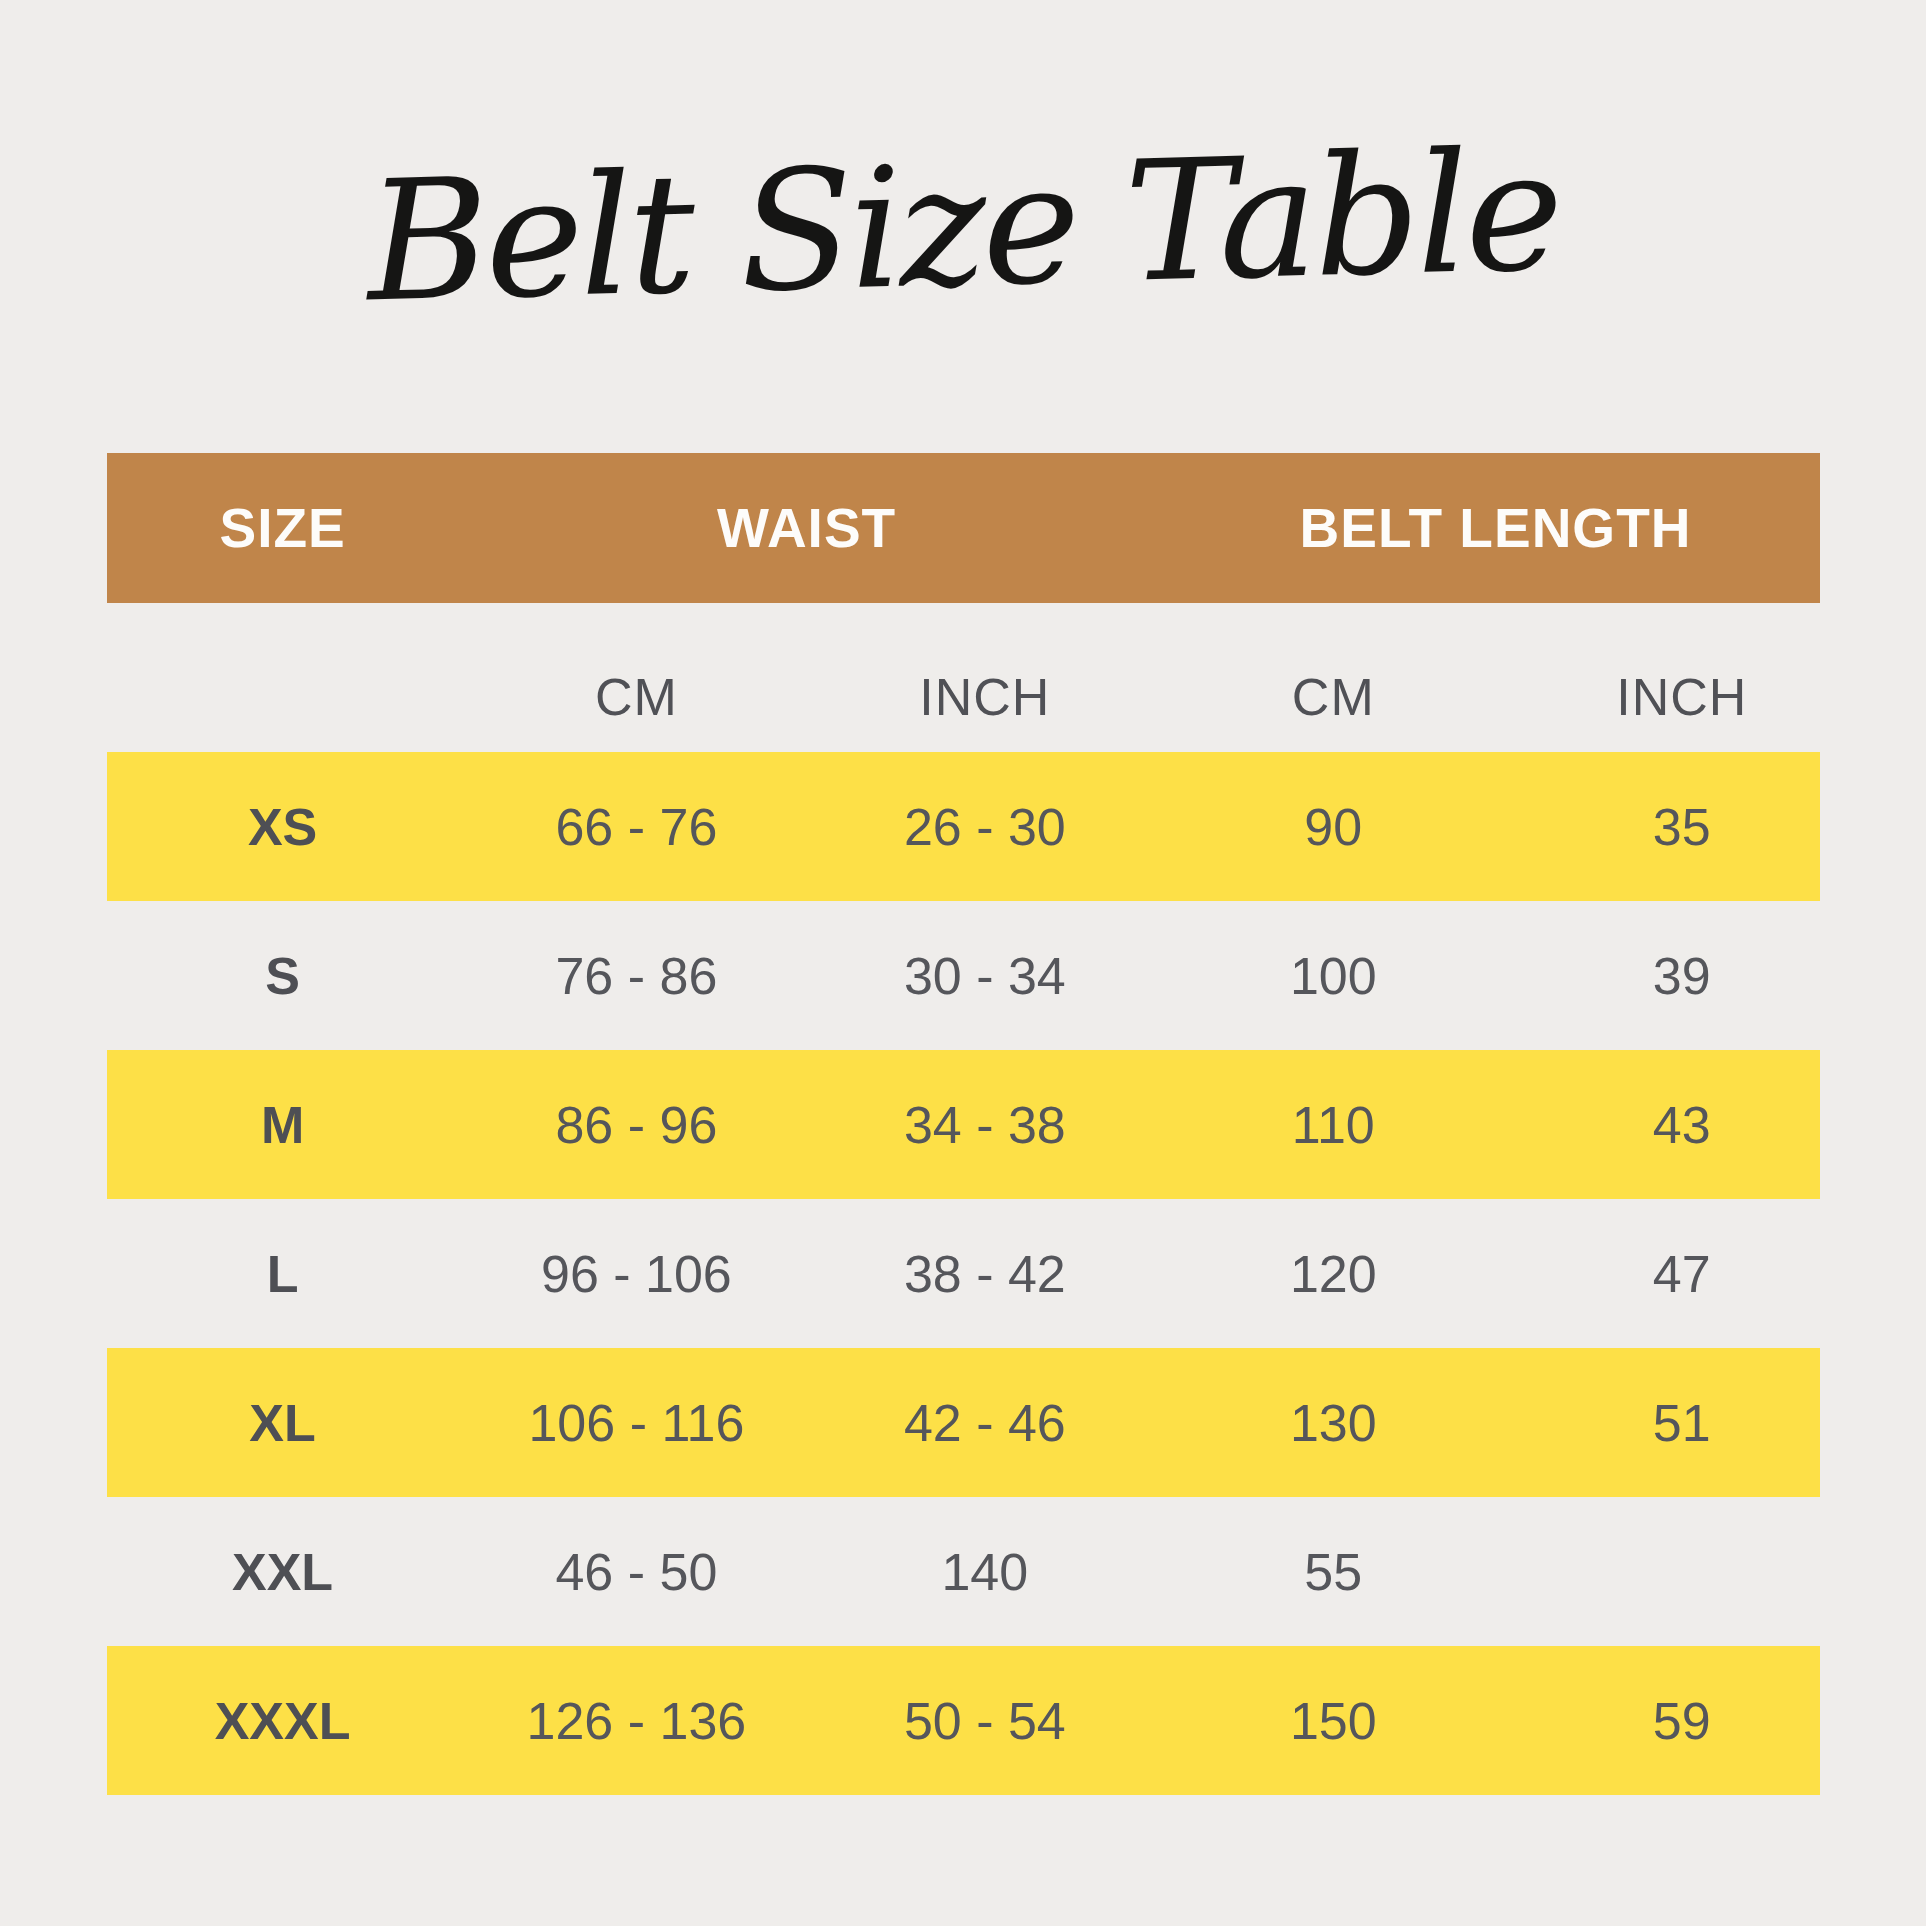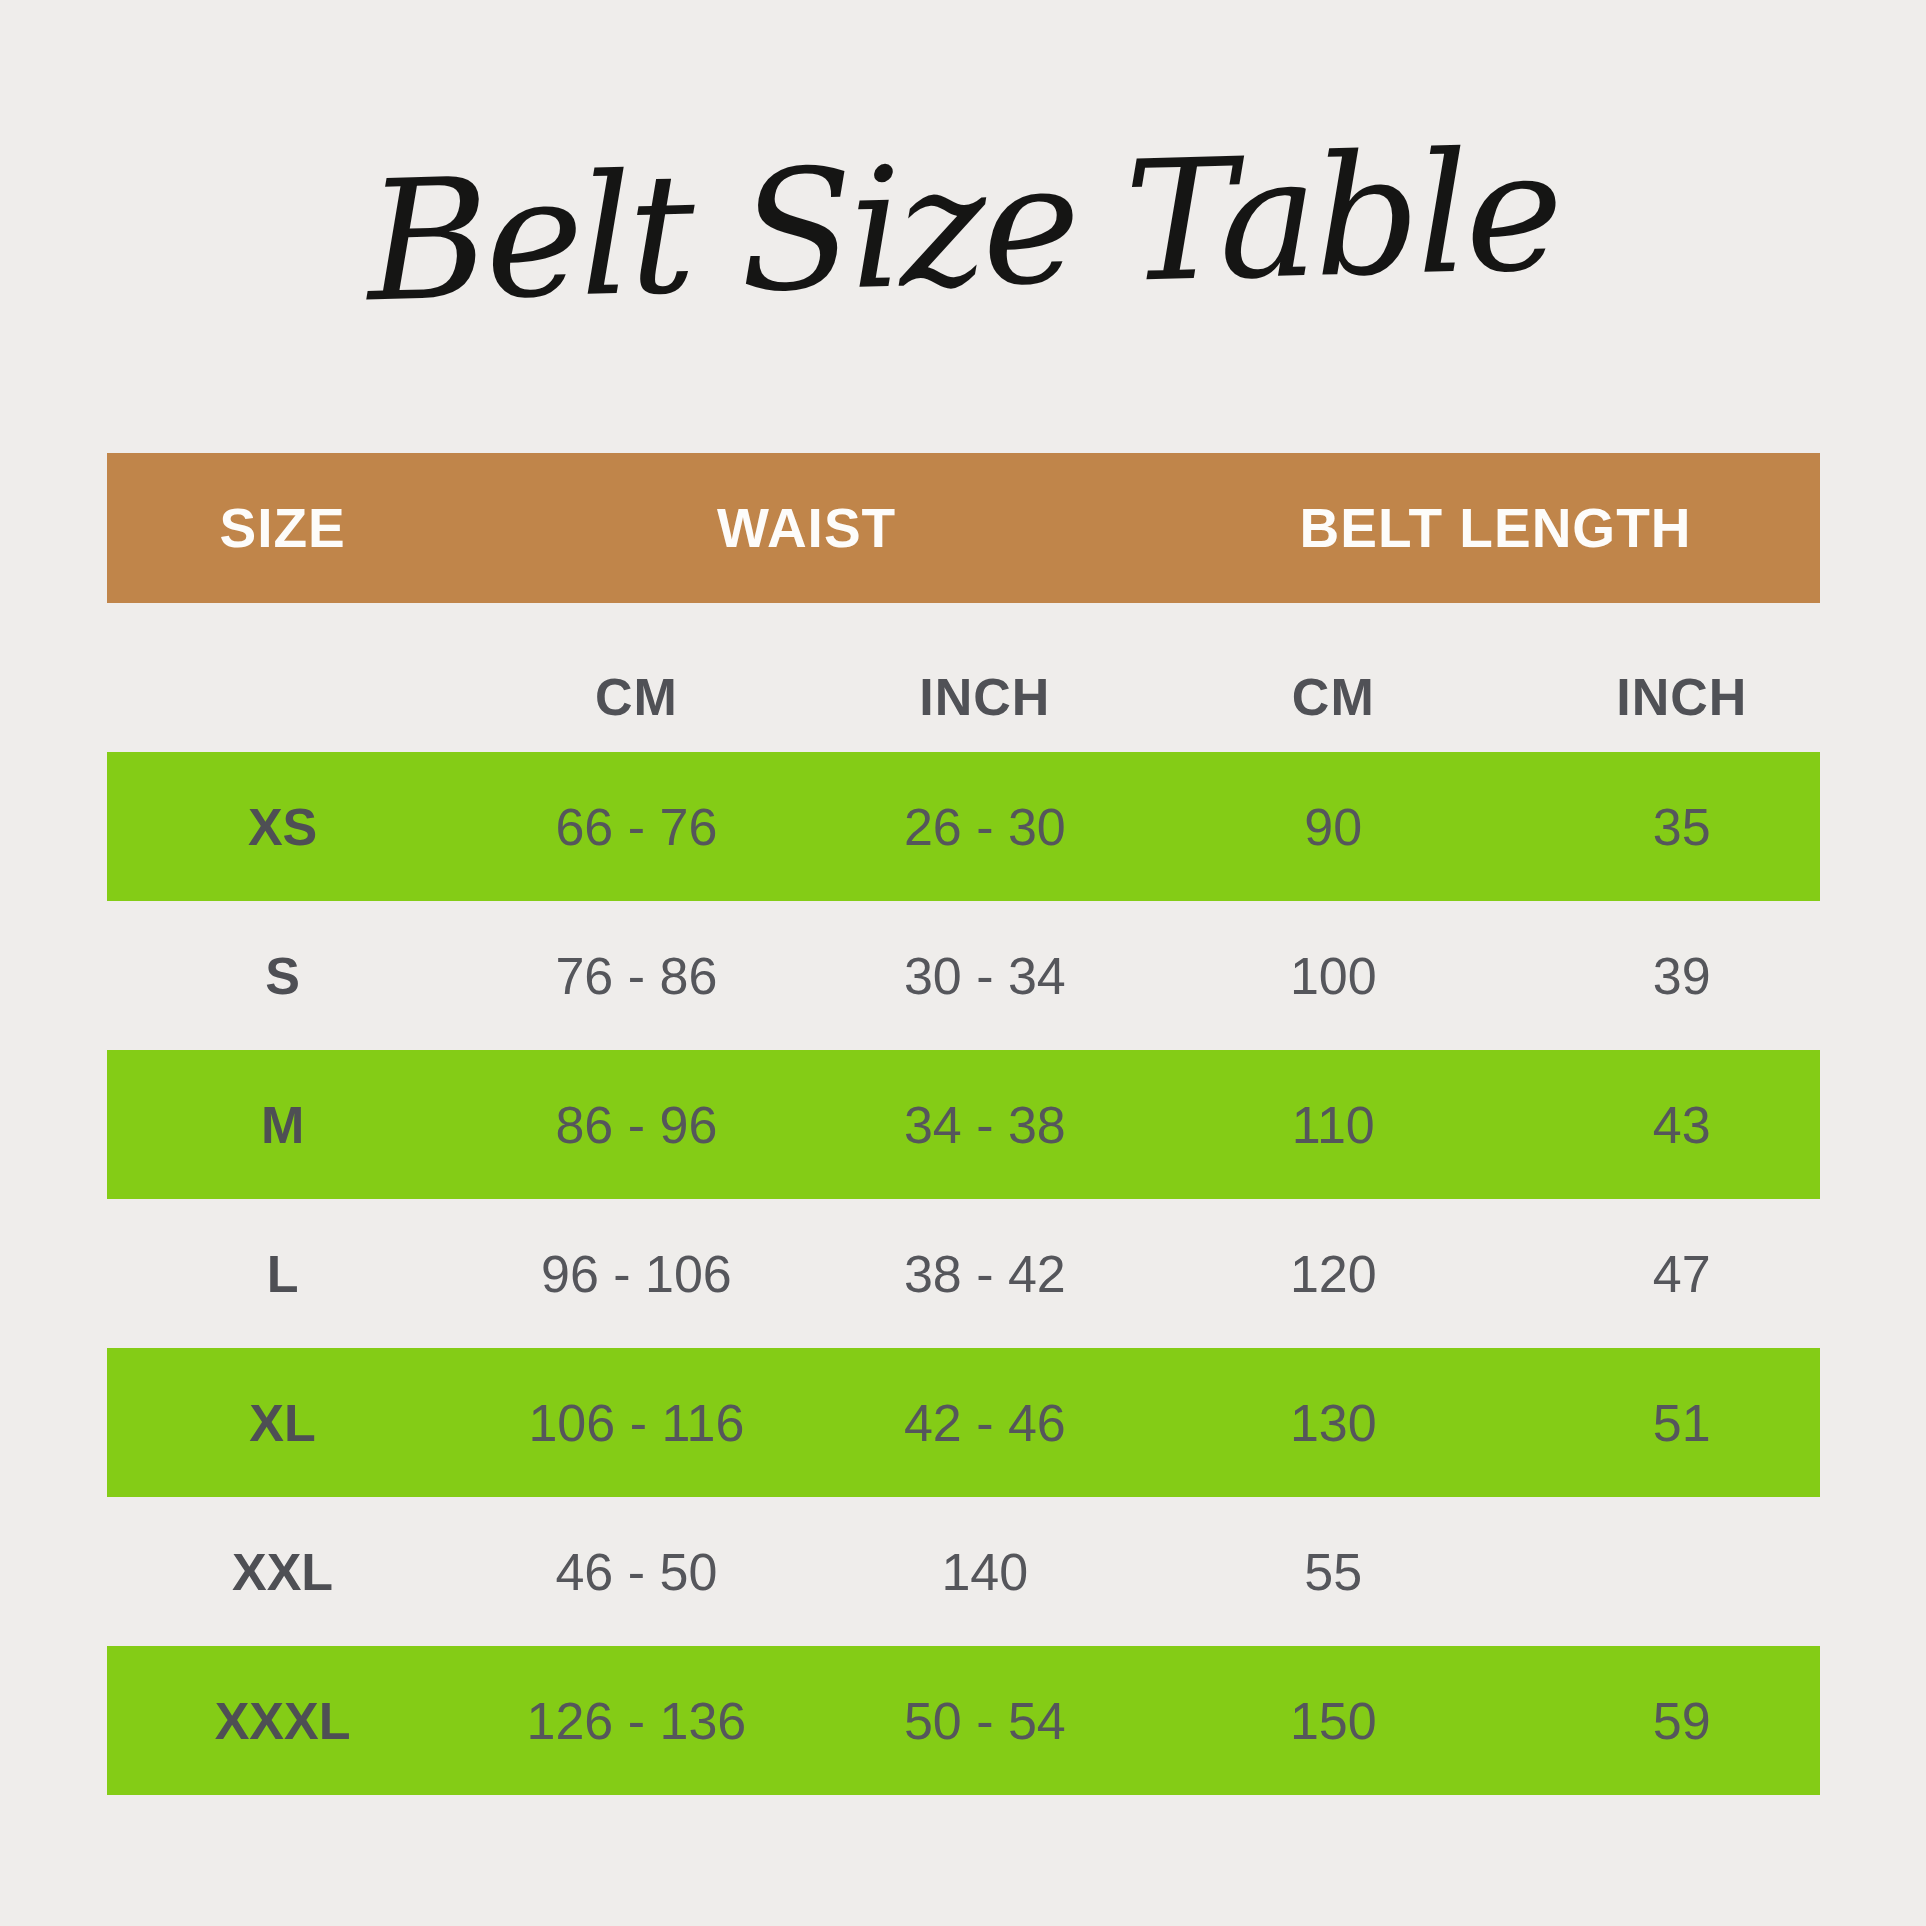--- a/index.html
+++ b/index.html
@@ -42,27 +42,27 @@
     height: 150px;
     background: #c0854a;
     color: #fdfcfa;
   }
   .head .cell {
     font-weight: bold;
     font-size: 55px;
     letter-spacing: 1px;
   }
   .subhead .cell {
-    font-weight: bold;
+    font-weight: normal;
     font-size: 52px;
     letter-spacing: 1px;
     color: #505156;
     margin-top: 38px;
   }
-  .data-row.alt { background: #84cc16; }
+  .data-row.alt { background: #fde047; }
   .data-row .cell { font-size: 52px; }
   .data-row .cell.size-label {
     font-weight: bold;
     color: #4e4f54;
   }
 </style>
 </head>
 <body>
 
 <div class="title-wrap">

